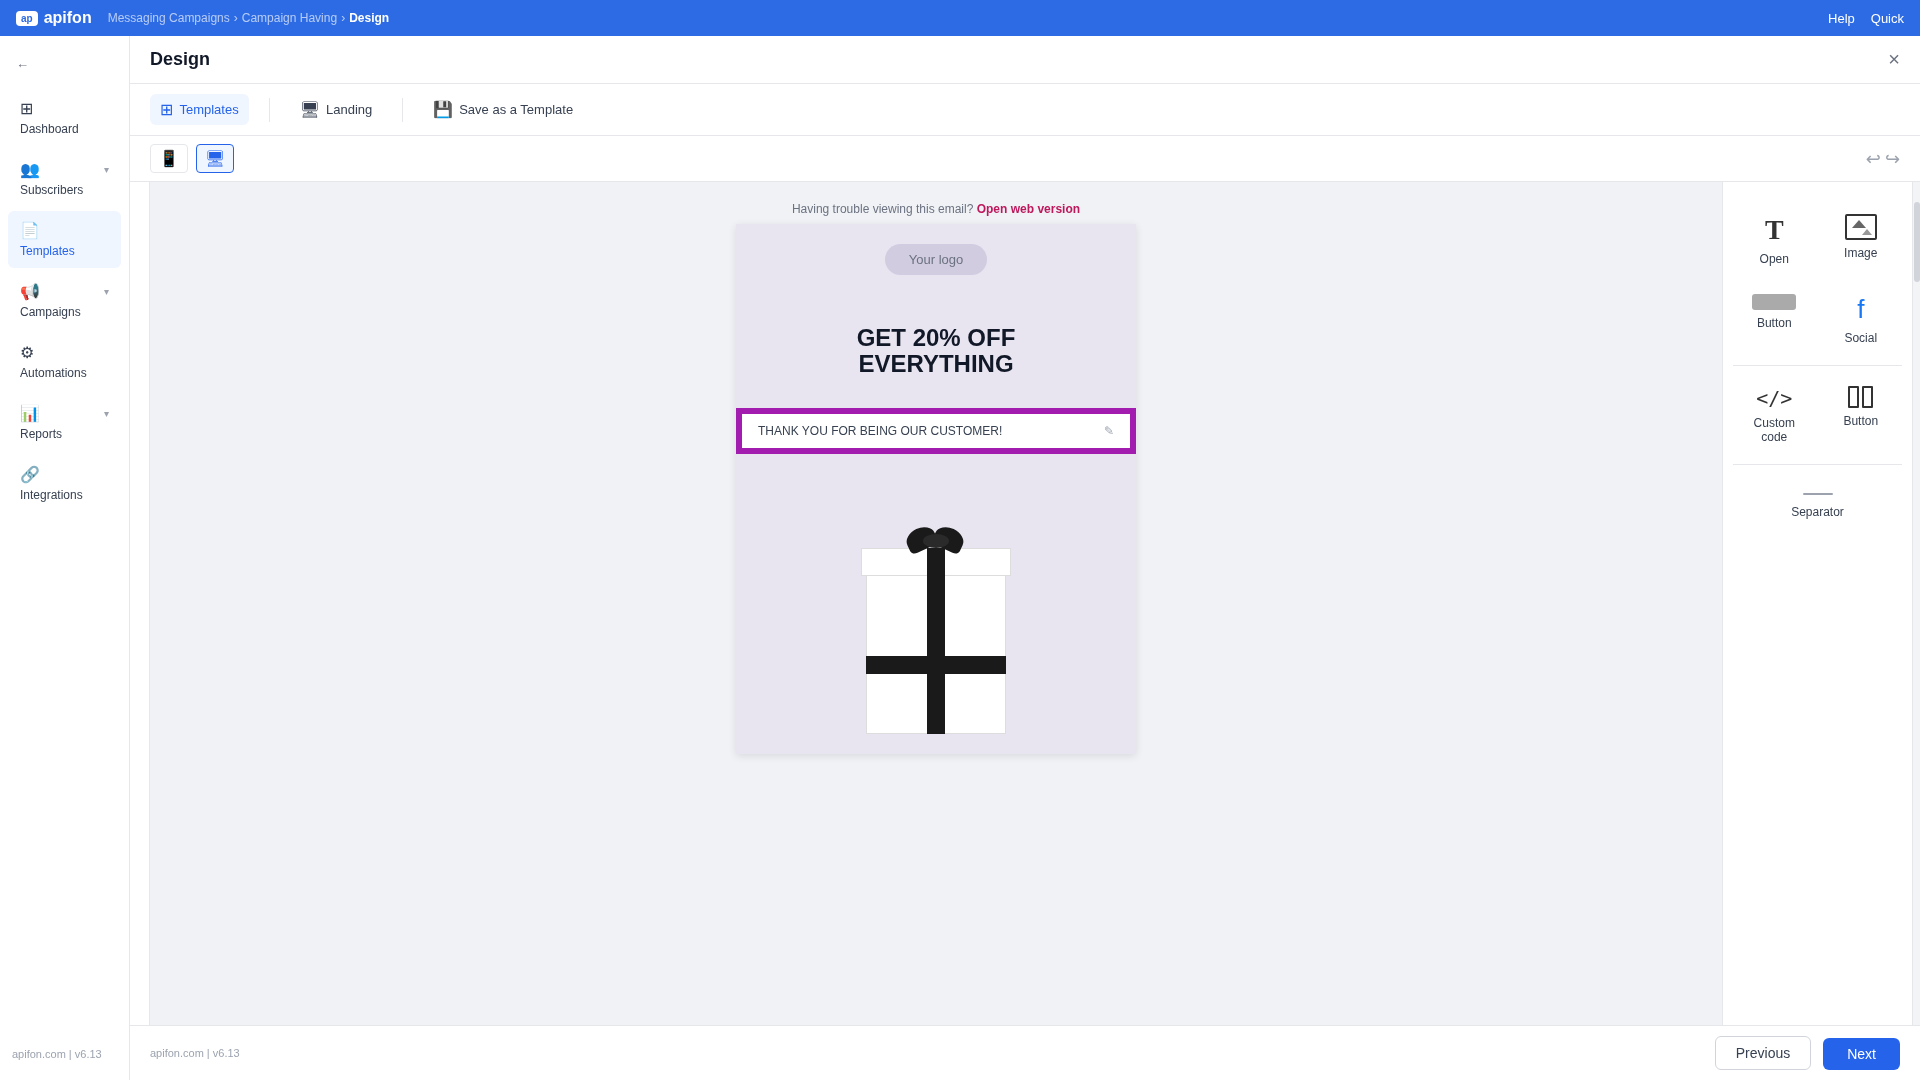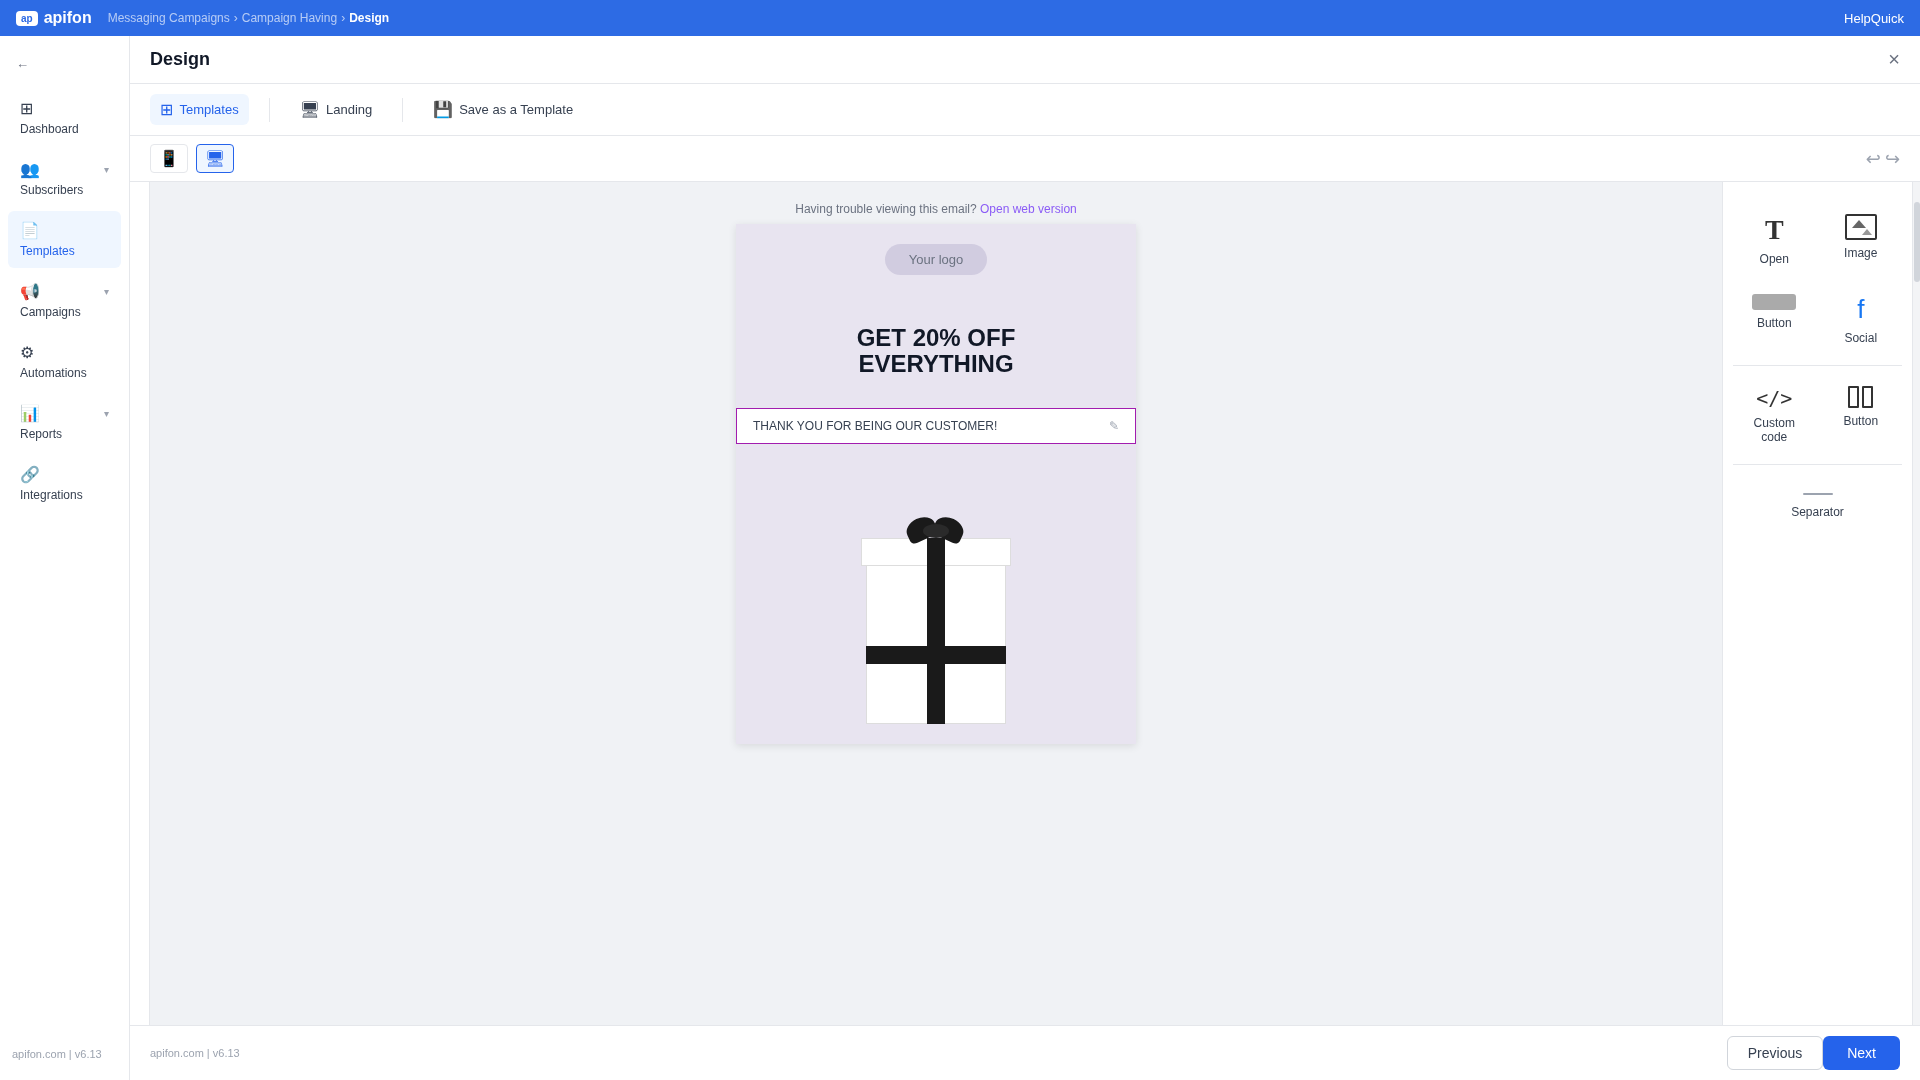--- a/index.html
+++ b/index.html
@@ -5,21 +5,21 @@
     * { box-sizing: border-box; margin: 0; padding: 0; }
     body { font-family: -apple-system, BlinkMacSystemFont, 'Segoe UI', sans-serif; background: #f0f2f5; display: flex; flex-direction: column; height: 1080px; width: 1920px; overflow: hidden; }
 
     
     .topbar { background: #2d6be4; height: 36px; display: flex; align-items: center; padding: 0 16px; gap: 16px; }
     .topbar-logo { color: white; font-weight: bold; font-size: 16px; display: flex; align-items: center; gap: 6px; }
     .topbar-logo .logo-icon { background: white; color: #2d6be4; border-radius: 4px; font-size: 10px; font-weight: 900; padding: 2px 5px; }
     .topbar-breadcrumb { color: rgba(255,255,255,0.85); font-size: 12px; display: flex; align-items: center; gap: 4px; flex: 1; }
     .topbar-breadcrumb span { color: rgba(255,255,255,0.65); }
     .topbar-breadcrumb .current { color: white; font-weight: 600; }
-    .topbar-right { display: flex; color: white; font-size: 13px; }
+    .topbar-right { display: flex; gap: 16px; color: white; font-size: 13px; }
 
     
     .app-body { display: flex; flex: 1; overflow: hidden; }
 
     
     .sidebar { width: 130px; background: white; border-right: 1px solid #e5e7eb; display: flex; flex-direction: column; padding: 12px 0; }
     .sidebar-back { padding: 8px 16px; color: #6b7280; font-size: 13px; display: flex; align-items: center; gap: 6px; cursor: pointer; margin-bottom: 8px; }
     .sidebar-item { padding: 10px 12px; display: flex; flex-direction: column; align-items: flex-start; gap: 4px; cursor: pointer; border-radius: 6px; margin: 2px 8px; font-size: 13px; color: #374151; }
     .sidebar-item.active { background: #eff6ff; color: #2563eb; }
     .sidebar-item-icon { font-size: 16px; }
@@ -48,32 +48,32 @@
     .view-btn.active { background: #eff6ff; color: #2563eb; border-color: #2563eb; }
     .view-actions { margin-left: auto; display: flex; gap: 8px; }
     .undo-redo { display: flex; gap: 4px; color: #9ca3af; font-size: 16px; }
 
     
     .editor-body { flex: 1; display: flex; overflow: hidden; }
 
     
     .canvas-area { flex: 1; background: #f0f2f5; overflow-y: auto; padding: 20px; display: flex; flex-direction: column; align-items: center; }
     .email-notice { font-size: 12px; color: #6b7280; margin-bottom: 8px; text-align: center; }
-    .email-notice a { color: #8b5cf6; text-decoration: none; }
+    .email-notice a { color: #be185d; text-decoration: none; font-weight: bold; }
 
     .email-container { width: 400px; background: white; box-shadow: 0 2px 8px rgba(0,0,0,0.1); }
 
     
     .email-logo-section { background: #e8e4f0; padding: 20px; display: flex; justify-content: center; align-items: center; }
     .email-logo-placeholder { background: #d1cce0; border-radius: 20px; padding: 8px 24px; font-size: 13px; color: #6b7280; }
 
     .email-hero { background: #e8e4f0; padding: 30px 20px; text-align: center; }
     .email-hero-title { font-size: 24px; font-weight: 900; color: #111827; line-height: 1.1; }
 
-    .email-thank-you { border: 1px solid #a21caf; padding: 10px 16px; text-align: center; font-size: 12px; color: #374151; display: flex; align-items: center; justify-content: space-between; }
+    .email-thank-you { border: 6px solid #a21caf; padding: 10px 16px; text-align: center; font-size: 12px; color: #374151; display: flex; align-items: center; justify-content: space-between; }
 
     .email-gift-section { background: #e8e4f0; padding: 20px; display: flex; justify-content: center; align-items: flex-end; min-height: 300px; position: relative; overflow: hidden; }
 
     
     .gift-box { position: relative; width: 140px; height: 180px; }
 
     
     .right-panel { width: 190px; background: white; border-left: 1px solid #e5e7eb; padding: 20px 10px; overflow-y: auto; }
     .panel-item { display: flex; flex-direction: column; align-items: center; gap: 6px; padding: 12px 8px; cursor: pointer; border-radius: 6px; }
     .panel-item-icon { font-size: 22px; color: #374151; }
@@ -325,20 +325,20 @@
       </div>
 
       <div class="right-scrollbar">
         <div class="scrollbar-thumb"></div>
       </div>
 
     </div>
 
     <div class="bottom-bar">
       <span class="bottom-version">apifon.com | v6.13</span>
-      <div style="display:flex;">
+      <div style="display:flex;gap:12px;align-items:flex-end;">
         <button class="btn-previous">Previous</button>
         <button class="btn-next">Next</button>
       </div>
     </div>
 
   </div>
 </div>
 
 </body></html>

